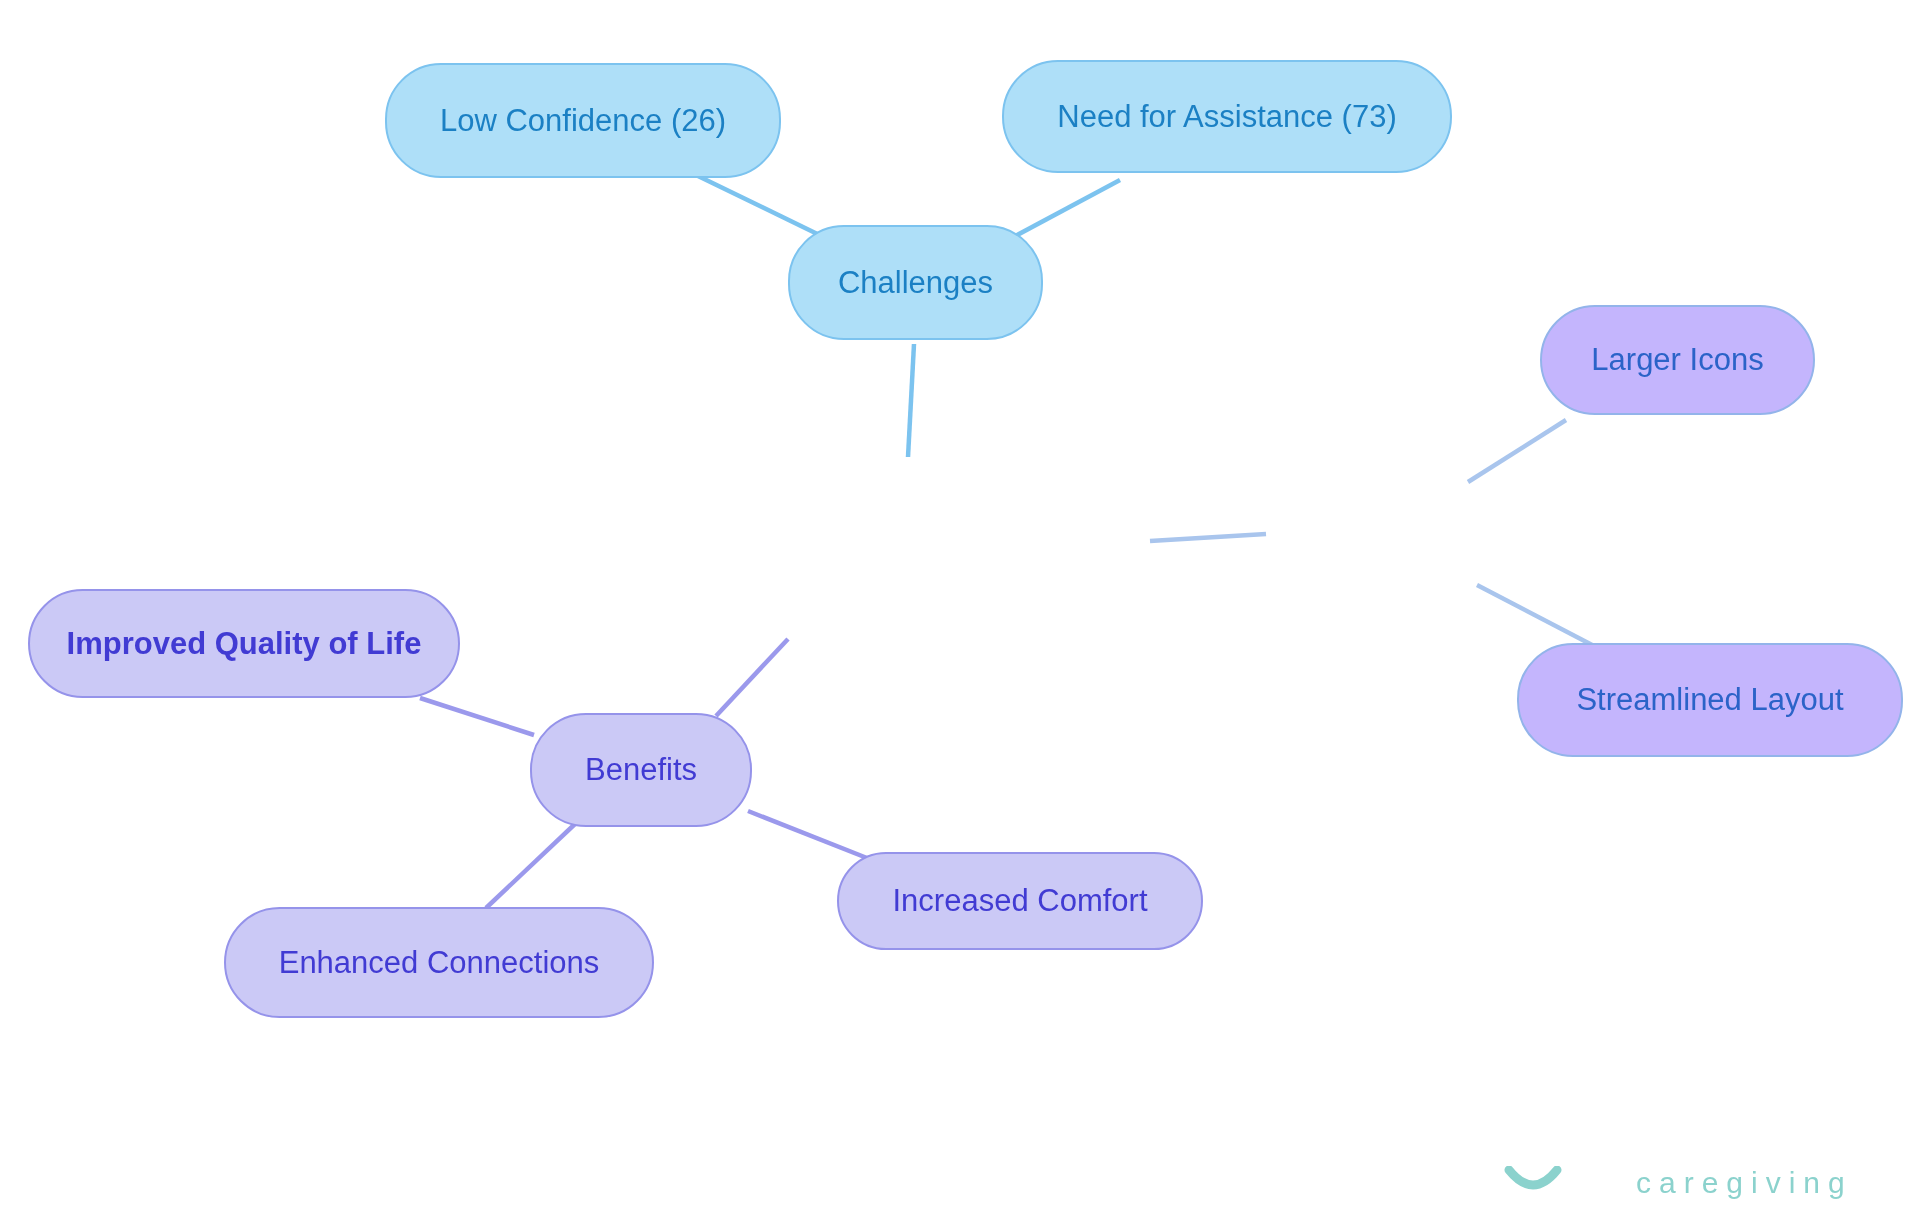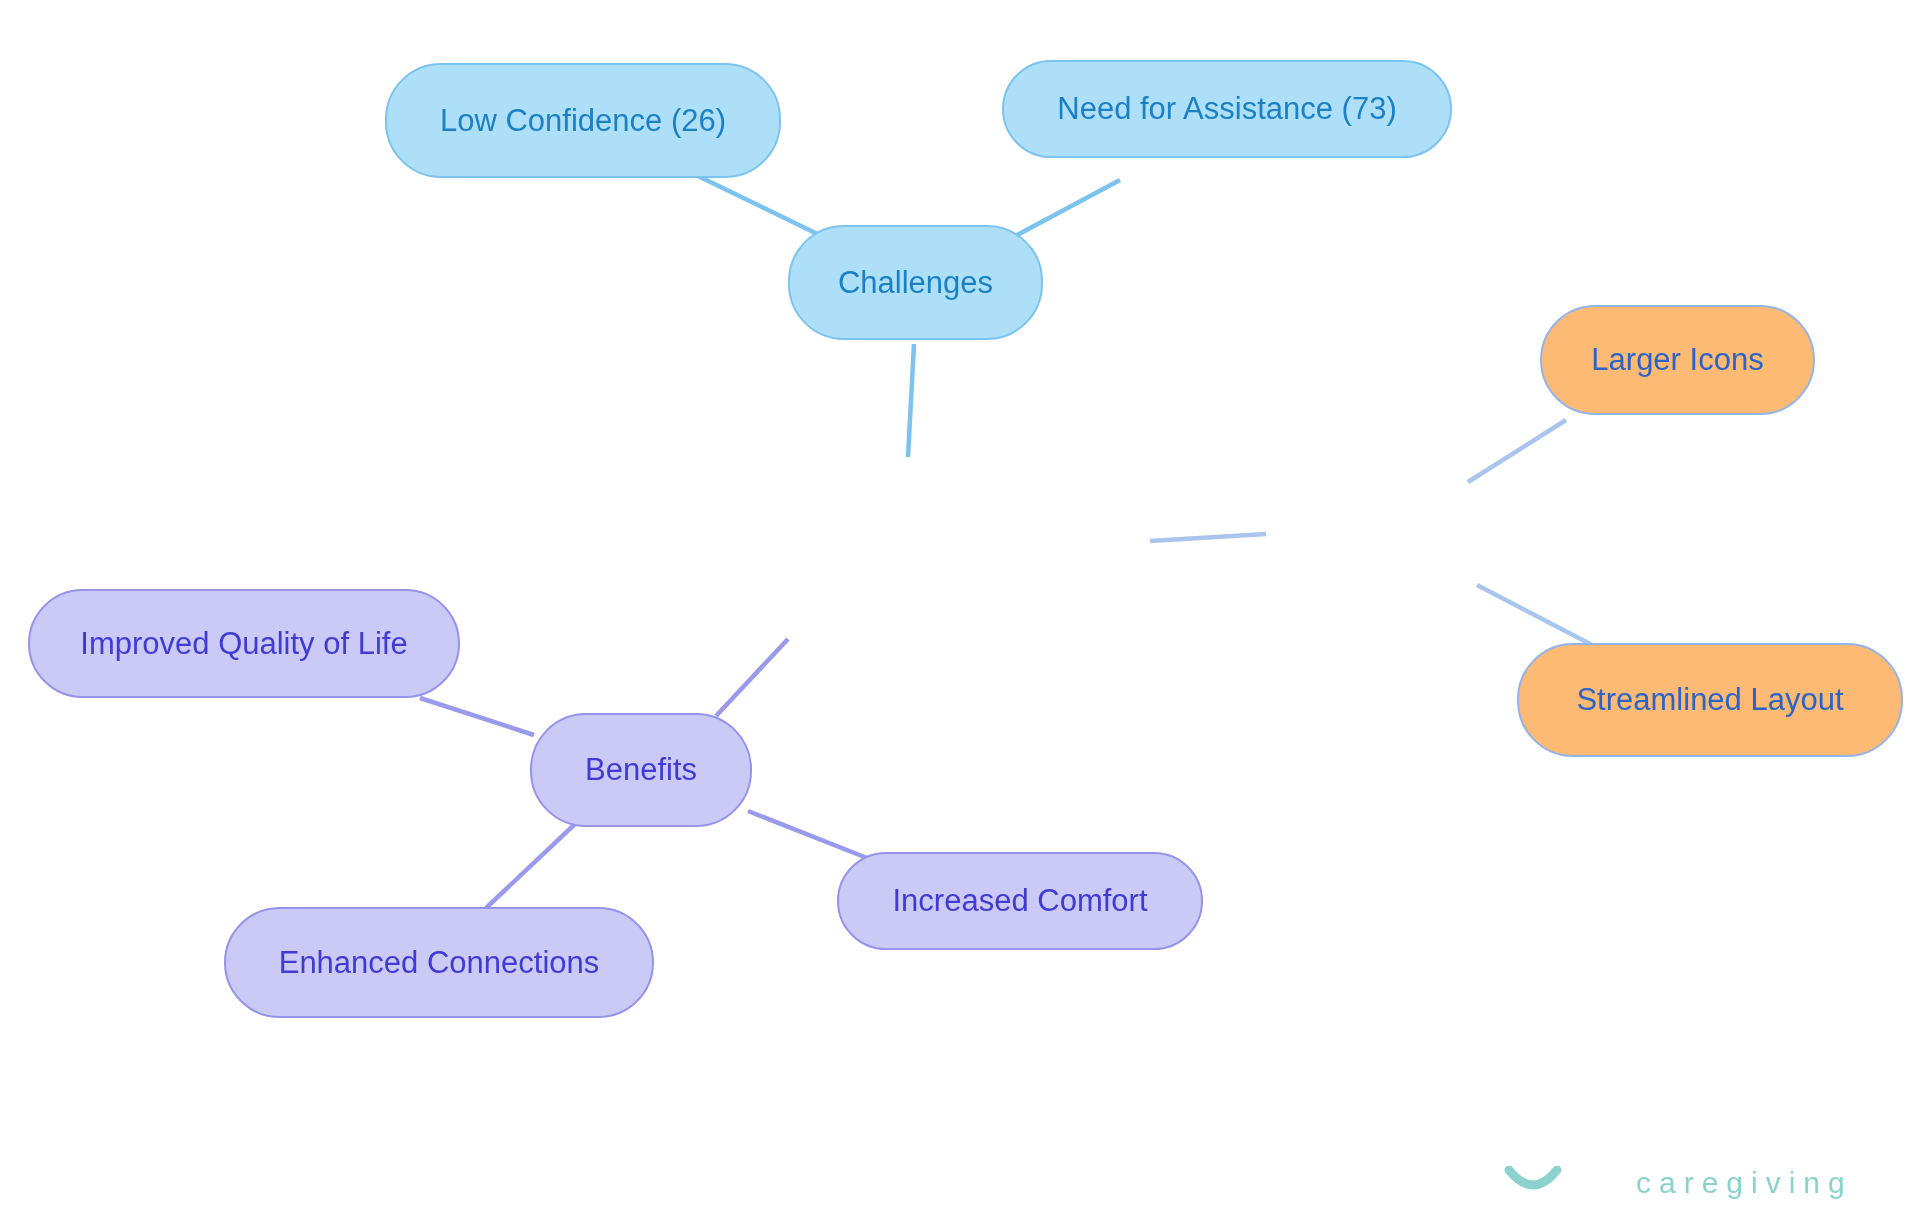--- a/index.html
+++ b/index.html
@@ -21,33 +21,33 @@
     cursor:default;
   }
   .node-root{
     background:#0F1722;color:#F8FAFC;
     border-radius:46px;border:none;
     font-size:30px;line-height:1.23;
     padding:18px 40px;
     box-shadow:0 2px 6px rgba(15,23,34,0.25);
   }
   .branch-sky{background:#AEDFF8;border:2.5px solid #7CC3EF;color:#1B80C4;}
-  .branch-peri{background:#fdba74;border:2.5px solid #93B4EA;color:#2B63C8;}
+  .branch-peri{background:#c4b5fd;border:2.5px solid #93B4EA;color:#2B63C8;}
   .branch-purple{background:#CBC9F6;border:2.5px solid #9593EA;color:#413BD3;}
 
   
   .n-root{left:663px;top:455px;width:485px;height:185px;}
   .n-challenges{left:788px;top:225px;width:255px;height:115px;}
   .n-low{left:385px;top:63px;width:396px;height:115px;}
-  .n-need{left:1002px;top:60px;width:450px;height:98px;}
+  .n-need{left:1002px;top:60px;width:450px;height:113px;}
   .n-features{left:1267px;top:477px;width:226px;height:111px;}
   .n-larger{left:1540px;top:305px;width:275px;height:110px;}
   .n-stream{left:1517px;top:643px;width:386px;height:114px;}
   .n-benefits{left:530px;top:713px;width:222px;height:114px;}
-  .n-improved{left:28px;top:589px;width:432px;height:109px;}
+  .n-improved{left:28px;top:589px;width:432px;height:109px;font-weight:bold;}
   .n-enhanced{left:224px;top:907px;width:430px;height:111px;}
   .n-increased{left:837px;top:852px;width:366px;height:98px;}
 
   
   .logo{
     position:absolute;left:1418px;top:1104px;z-index:2;
     width:470px;height:100px;
   }
   .logo-word{
     font-size:65px;font-weight:bold;letter-spacing:-1px;

